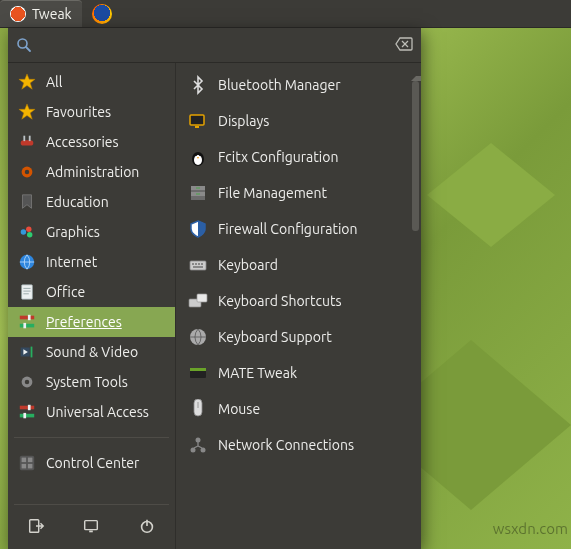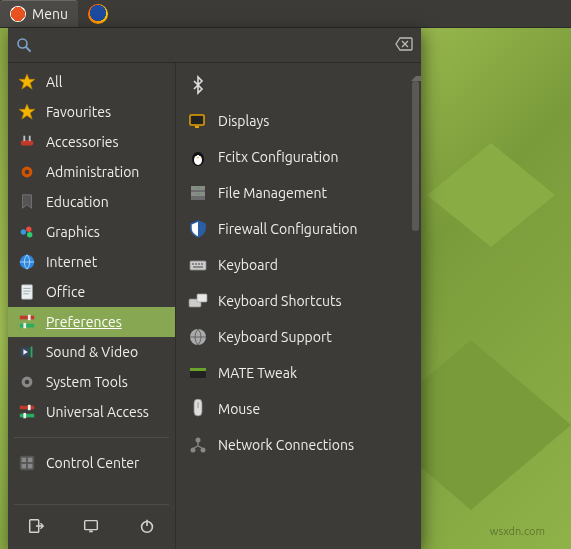--- a/index.html
+++ b/index.html
@@ -79,32 +79,32 @@
     .ic svg { width: 100%; height: 100%; }
 
     .left-sep { border-top: 1px solid #4e4c47; margin: 10px 6px; }
 
     .actions {
       display: flex; justify-content: space-around; align-items: center;
       padding: 8px 0 10px;
     }
     .action { width: 26px; height: 26px; display: flex; align-items: center; justify-content: center; color: #d3d2cc; cursor: pointer; }
 
-    .watermark { position: absolute; right: 26px; bottom: 12px; color: rgba(0,0,0,0.35); font-size: 11px; }
+    .watermark { position: absolute; right: 3px; bottom: 12px; color: rgba(0,0,0,0.35); font-size: 15px; }
   </style>
 </head>
 <body>
 
 <div class="bg-shape bg-top"></div>
 <div class="bg-shape bg-mid"></div>
 
 <div class="panel">
   <div class="menu-button">
     <span class="roundel"></span>
-    <span>Menu</span>
+    <span>Tweak</span>
   </div>
   <div class="firefox"></div>
 </div>
 
 <div class="menu-popup">
 
   <div class="search-row">
     <span class="mag">
       <svg viewBox="0 0 16 16">
           <circle cx="6.5" cy="6.5" r="4.5" fill="none" stroke="#7ea3cc" stroke-width="1.6"></circle>
@@ -280,20 +280,21 @@
     </div>
 
     <div class="col-right">
       <div class="scroll-col">
         <div class="app">
           <span class="ic">
               <svg viewBox="0 0 20 20">
                 <path d="M6 6 L14 14 L10 18 V2 L14 6 L6 14" fill="none" stroke="#ddd" stroke-width="1.6"></path>
               </svg>
             </span>
+          <span>Bluetooth Manager</span>
         </div>
         <div class="app">
           <span class="ic">
               <svg viewBox="0 0 20 20">
                 <rect x="2" y="4" width="14" height="10" rx="1" fill="#222" stroke="#e5a300" stroke-width="1.5"></rect>
                 <rect x="7" y="15" width="4" height="2" fill="#e5a300"></rect>
               </svg>
             </span>
           <span>Displays</span>
         </div>

